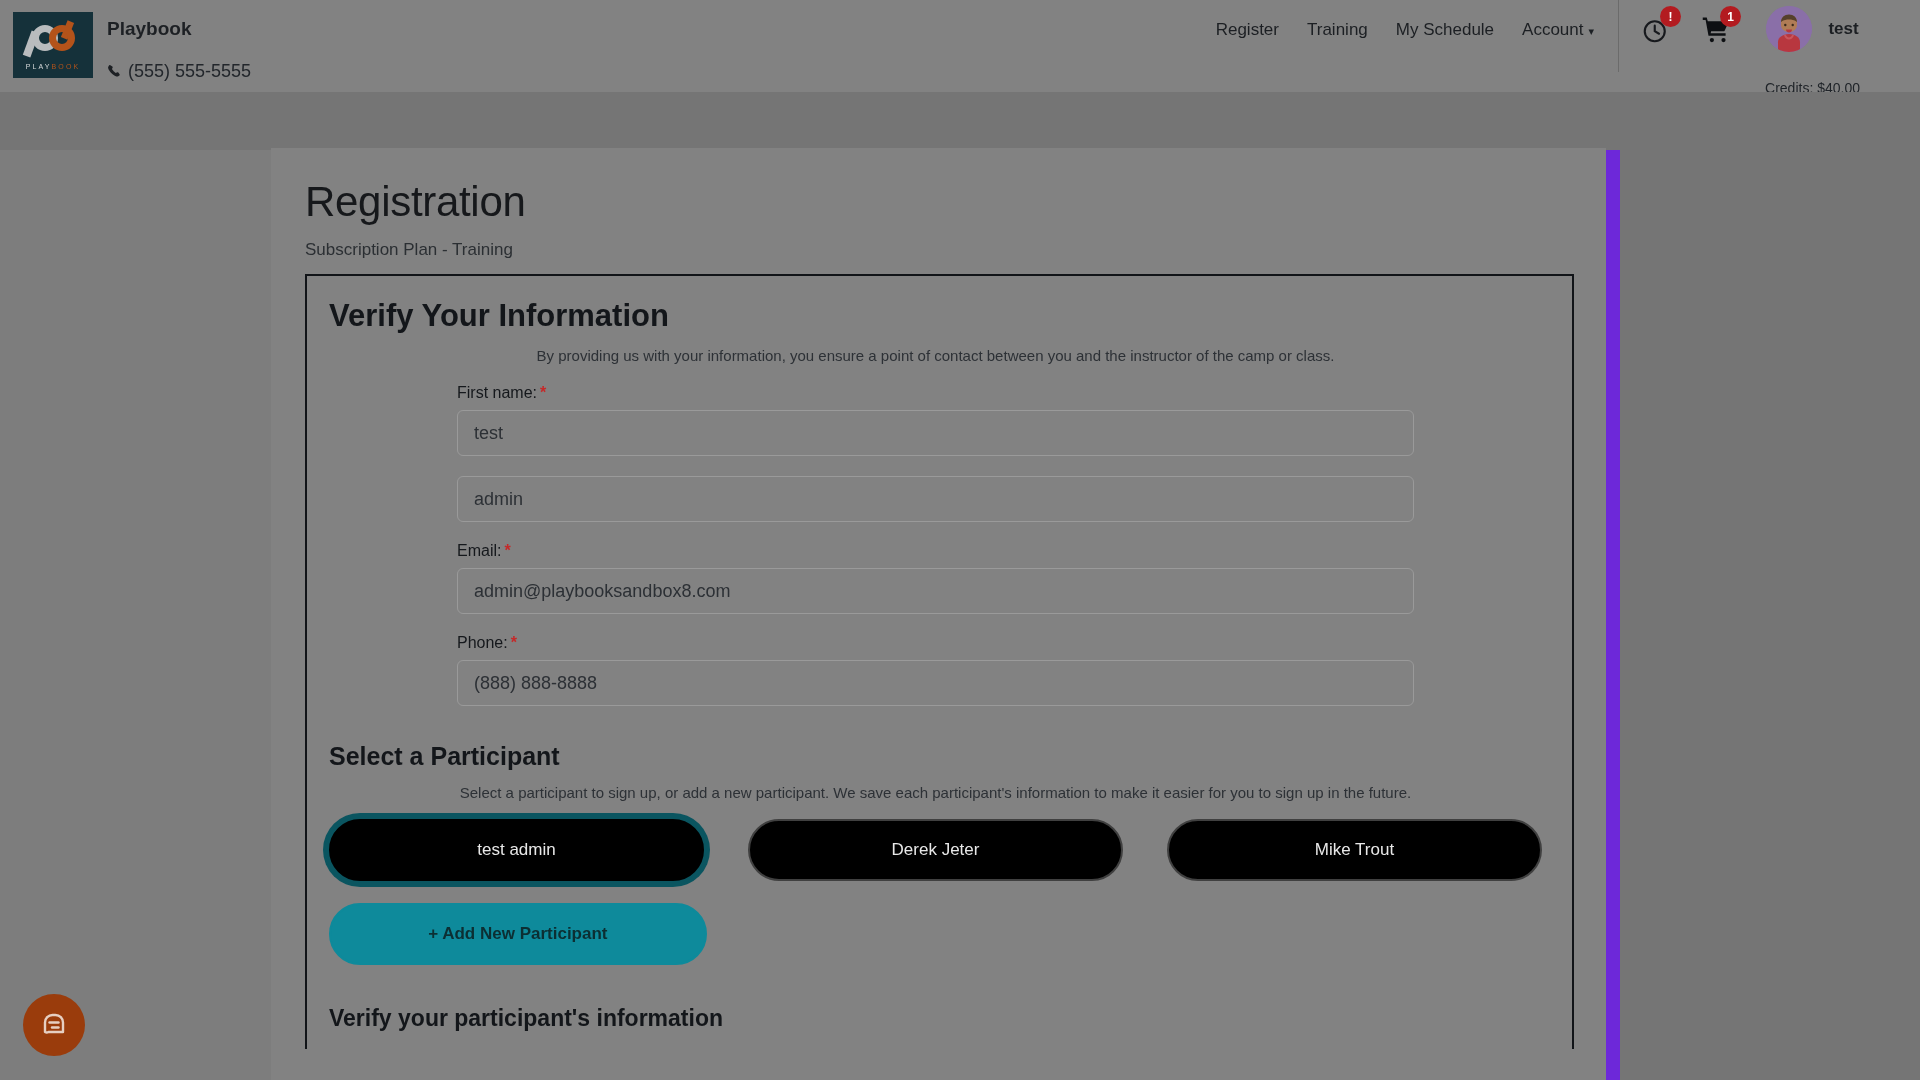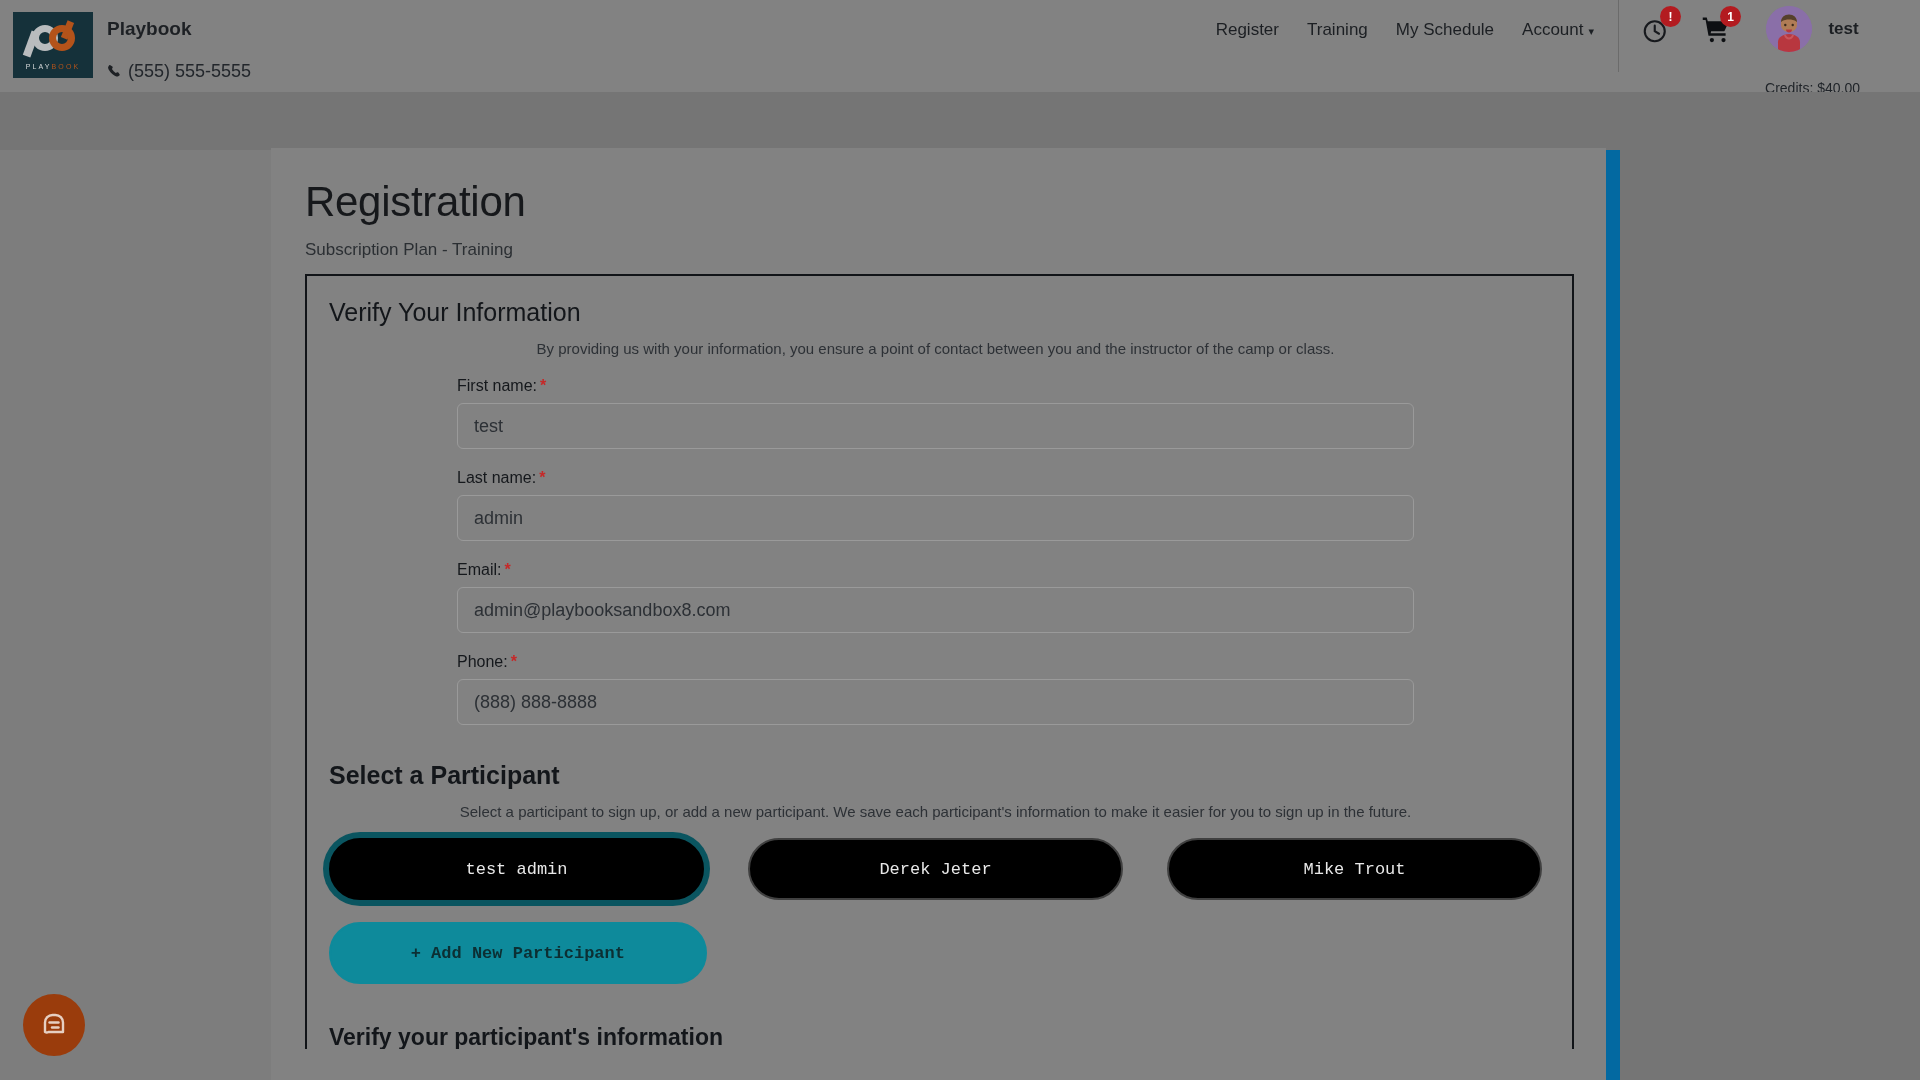--- a/index.html
+++ b/index.html
@@ -7,21 +7,21 @@
     width: 1920px; height: 1080px;
     overflow: hidden;
     font-family: "Liberation Sans", sans-serif;
     background: #7d7d7d;
   }
 
   
   .page {
     position: relative;
     width: 1920px; height: 1080px;
-    background: #0369a1;
+    background: #6d28d9;
     border-radius: 6px;
   }
 
   
   .header {
     position: absolute; top: 0; left: 0;
     width: 1920px; height: 92px;
     background: #828282;
     display: flex; align-items: flex-start;
   }
@@ -140,21 +140,21 @@
 
   
   .section-box {
     margin-top: 14px;
     border: 2px solid #111418;
     border-bottom: none;
     padding: 22px 30px 0 22px;
     height: 775px;
     overflow: hidden;
   }
-  .sec-title { font-size: 25px; font-weight: normal; color: #13161a; }
+  .sec-title { font-size: 31px; font-weight: bold; color: #13161a; }
   .sec-desc-center { font-size: 15px; color: #2d3136; text-align: center; margin-top: 13px; }
 
   .field { margin-top: 20px; padding: 0 128px 0 128px; }
   .field-label { font-size: 16px; color: #15181c; margin-bottom: 8px; }
   .req { color: #c62828; font-weight: bold; margin-left: 3px; }
   .field-input {
     width: 100%; height: 46px;
     border: 1px solid #9a9a9a; border-radius: 6px;
     background: transparent;
     font-family: "Liberation Sans", sans-serif;
@@ -164,21 +164,21 @@
 
   .sec-title-2 { font-size: 25px; font-weight: bold; color: #13161a; margin-top: 36px; }
 
   .pill-row { display: flex; gap: 44px; margin-top: 18px; }
   .pill {
     flex: 1 1 0;
     height: 62px; border-radius: 34px;
     background: #000000; color: #e8e8e8;
     font-size: 17px;
     display: flex; align-items: center; justify-content: center;
-    cursor: pointer; border: 2px solid #404040; font-family: Liberation Mono, monospace;
+    cursor: pointer; border: 2px solid #404040;
   }
   .pill.selected {
     box-shadow: 0 0 0 6px #0a5560;
     border-color: #000000;
   }
   .pill-row-2 { display: flex; gap: 44px; margin-top: 22px; }
   .pill.add {
     background: #0e8a9b; color: #0c2f33; border-color: #0e8a9b;
     font-weight: bold;
   }
@@ -290,21 +290,20 @@
 
         <div class="sec-title">Verify Your Information</div>
         <div class="sec-desc-center">By providing us with your information, you ensure a point of contact between you and the instructor of the camp or class.</div>
 
         <div class="field">
           <div class="field-label"><span>First name:</span><span class="req">*</span></div>
           <input class="field-input" value="test" style="">
         </div>
 
         <div class="field">
-          <div class="field-label"><span>Last name:</span><span class="req">*</span></div>
           <input class="field-input" value="admin" style="">
         </div>
 
         <div class="field">
           <div class="field-label"><span>Email:</span><span class="req">*</span></div>
           <input class="field-input" value="admin@playbooksandbox8.com" style="">
         </div>
 
         <div class="field">
           <div class="field-label"><span>Phone:</span><span class="req">*</span></div>

